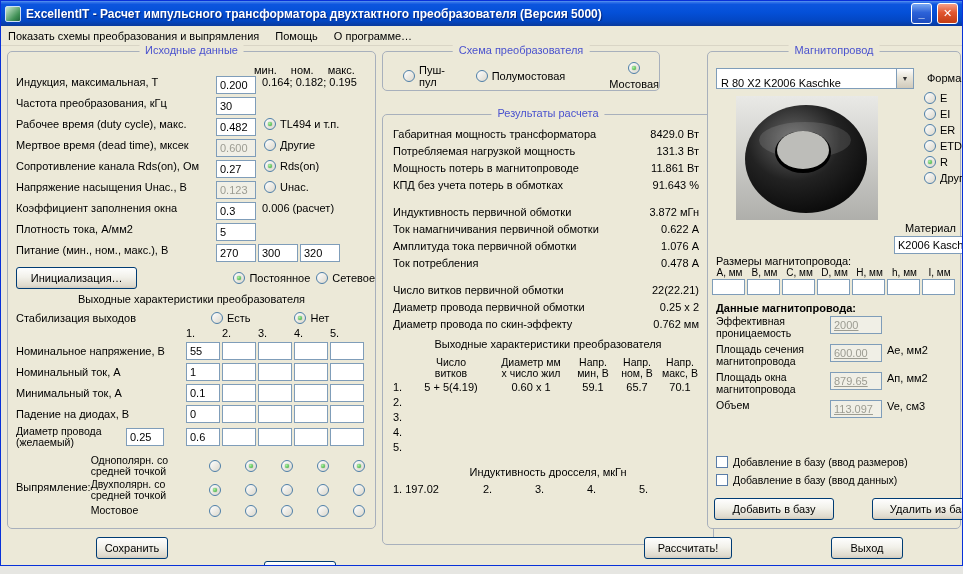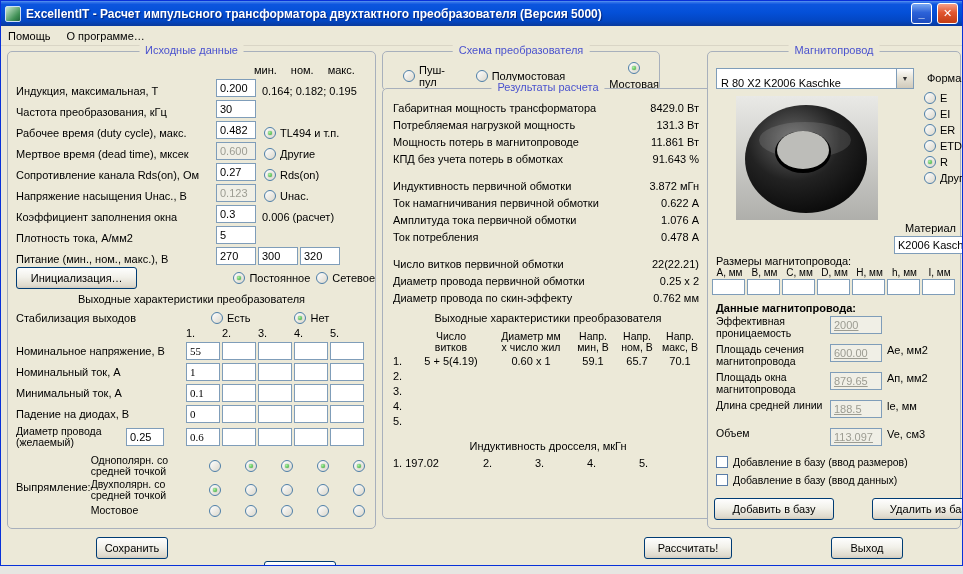--- a/index.html
+++ b/index.html
@@ -24,56 +24,56 @@
   .menubar { height:20px; display:flex; align-items:center; gap:16px; padding-left:7px;
     background:#ECE9D8; border-bottom:1px solid #D9D5C6; }
   .menu-item { white-space:nowrap; cursor:default; }
 
   
   .gb { position:absolute; border:1px solid #A8B0BC; border-radius:5px; background:#ECE9D8; }
   .gt { position:absolute; top:-8px; left:50%; transform:translateX(-50%); padding:0 6px; background:#ECE9D8;
     color:#4A52CE; white-space:nowrap; }
   .gb-source  { left:6px;  top:50px; width:369px; height:478px; padding-top:12px; }
   .gb-scheme  { left:381px; top:50px; width:278px; height:40px; }
-  .gb-results { left:381px; top:87px; width:332px; height:431px; padding-top:10px; }
+  .gb-results { left:381px; top:113px; width:332px; height:431px; padding-top:10px; }
   .gb-core    { left:706px; top:50px; width:254px; height:478px; }
 
   
   .tb { background:#fff; border:1px solid #7F9DB9; height:18px; line-height:16px; padding:0 3px;
     font-size:11px; overflow:hidden; white-space:nowrap; }
   .tb.dis { background:#F0EFE6; color:#9C9C92; }
   .radio { width:12px; height:12px; flex:0 0 12px; border-radius:50%; border:1px solid #4E7FA8; position:relative;
     background:linear-gradient(135deg,#FFFFFF,#DCD8CC); display:inline-block; vertical-align:middle; }
   .radio.checked::after { content:''; position:absolute; left:3px; top:3px; width:4px; height:4px; border-radius:50%;
     background:radial-gradient(circle at 35% 35%,#A8F0A0,#2DA32D); box-shadow:0 0 1px #1E7A1E; }
   .check { width:12px; height:12px; flex:0 0 12px; border:1px solid #5A7DA8; background:#fff; display:inline-block; }
   .btn { height:22px; border:1px solid #003C74; border-radius:3px; font-size:11px; text-align:center; line-height:20px;
     background:linear-gradient(#FEFEFE,#F2F1EA 45%,#DED9CC 90%,#CFC9BC); cursor:default; white-space:nowrap; }
 
   
   .mm-head { display:flex; gap:14px; height:12px; margin-left:246px; }
-  .srow { display:flex; align-items:flex-end; height:21px; padding-left:8px; }
+  .srow { display:flex; align-items:flex-start; height:21px; padding-left:8px; }
   .slbl { flex:0 0 200px; white-space:nowrap; }
   .w40 { width:40px; flex:0 0 40px; }
   .note { margin-left:6px; white-space:nowrap; }
   .srow .radio { margin-left:8px; }
   .rlbl { margin-left:4px; white-space:nowrap; }
   .supply-tbs { display:flex; gap:2px; }
   .init-row { display:flex; align-items:center; height:26px; padding-left:8px; }
   .init-btn { width:142px; }
   .center-label { text-align:center; height:15px; margin-top:2px; }
   .stab-row { display:flex; align-items:center; height:19px; padding-left:8px; }
   .stab-lbl { flex:0 0 195px; }
   .col-heads { display:flex; margin-left:178px; height:13px; }
   .col-heads span { width:36px; }
   .grow { display:flex; align-items:center; height:21px; padding-left:8px; }
   .glbl { flex:0 0 170px; white-space:nowrap; }
   .glbl-diam { display:flex; align-items:center; white-space:normal; }
   .glbl-diam .dlbl { width:106px; line-height:11px; font-size:10.5px; }
-  .gtb { width:34px; flex:0 0 34px; margin-right:2px;font-family:Liberation Serif, serif; }
+  .gtb { width:34px; flex:0 0 34px; margin-right:2px; }
   .rect { display:flex; padding-left:8px; margin-top:4px; }
   .rect-main { flex:0 0 64px; align-self:center; }
   .rrow { display:flex; align-items:center; min-height:24px; }
   .rrow.short { min-height:17px; }
   .rrlbl { flex:0 0 106px; line-height:11px; font-size:10.5px; }
   .rcell { width:36px; display:flex; justify-content:center; }
 
   
   .scheme-row { display:flex; align-items:center; height:100%; padding:10px 0 0 20px; gap:8px; }
   .scheme-row .opt { display:flex; align-items:center; gap:4px; }
@@ -128,20 +128,21 @@
 <div class="window">
 
   <div class="titlebar">
     <div class="app-icon"></div>
     <div class="title-text">ExcellentIT - Расчет импульсного трансформатора двухтактного преобразователя (Версия 5000)</div>
     <div class="cap-btn cap-min">_</div>
     <div class="cap-btn cap-close">✕</div>
   </div>
 
   <div class="menubar">
+    <span class="menu-item">Показать схемы преобразования и выпрямления</span>
     <span class="menu-item">Помощь</span>
     <span class="menu-item">О программе…</span>
   </div>
 
   <div class="gb gb-source">
     <div class="gt">Исходные данные</div>
 
     <div class="mm-head">
       <span>мин.</span>
       <span>ном.</span>
@@ -547,25 +548,20 @@
         <span class="drlbl">Площадь сечения магнитопровода</span>
         <div class="tb dtb dis">600.00</div>
         <span class="dunit">Ae, мм2</span>
       </div>
       <div class="drow">
         <span class="drlbl">Площадь окна магнитопровода</span>
         <div class="tb dtb dis">879.65</div>
         <span class="dunit">Aп, мм2</span>
       </div>
       <div class="drow">
-        <span class="drlbl">Длина средней линии</span>
-        <div class="tb dtb dis">188.5</div>
-        <span class="dunit">le, мм</span>
-      </div>
-      <div class="drow">
         <span class="drlbl">Объем</span>
         <div class="tb dtb dis">113.097</div>
         <span class="dunit">Ve, см3</span>
       </div>
     </div>
 
     <div class="chk-row chk1">
       <span class="check"></span>
       <span>Добавление в базу (ввод размеров)</span>
     </div>

